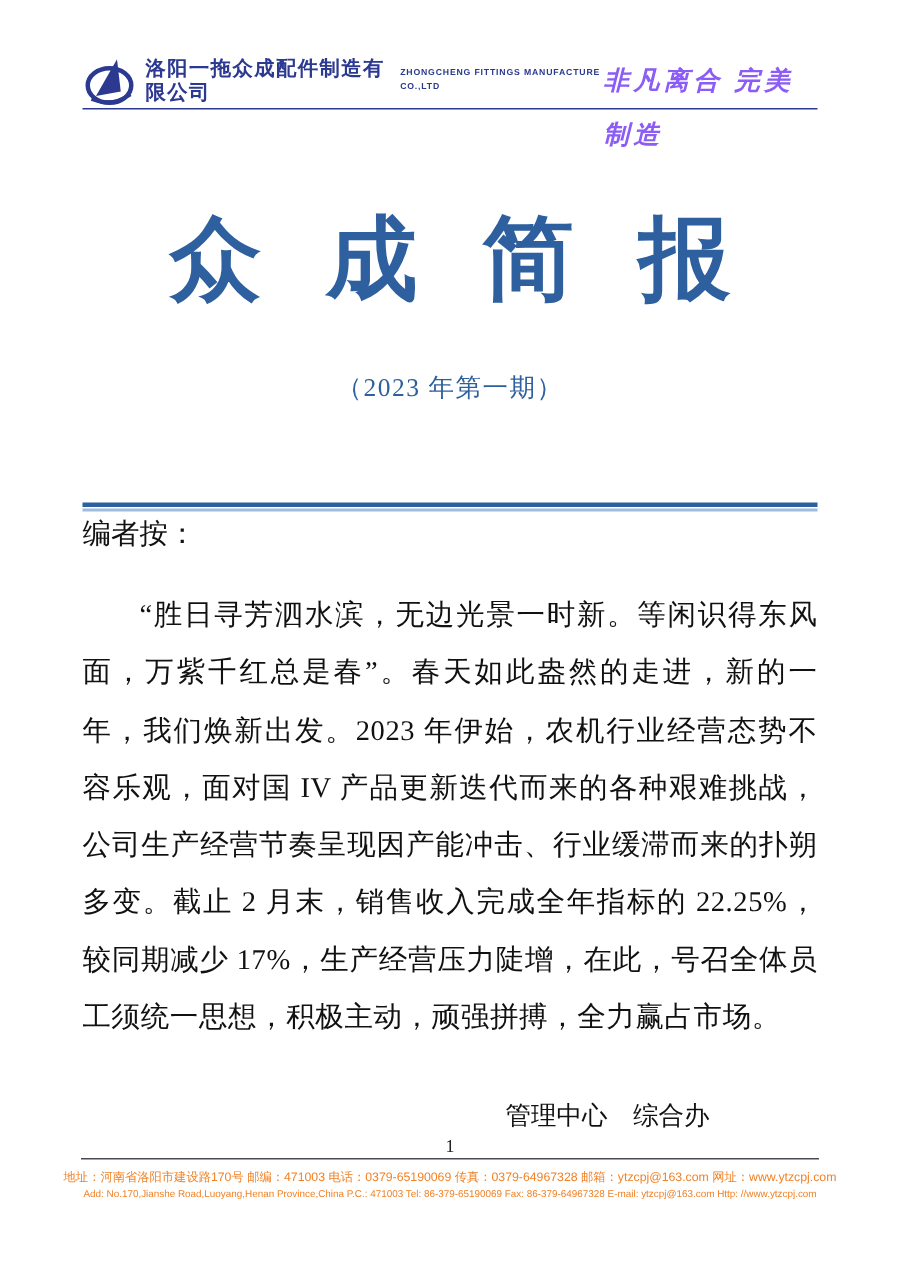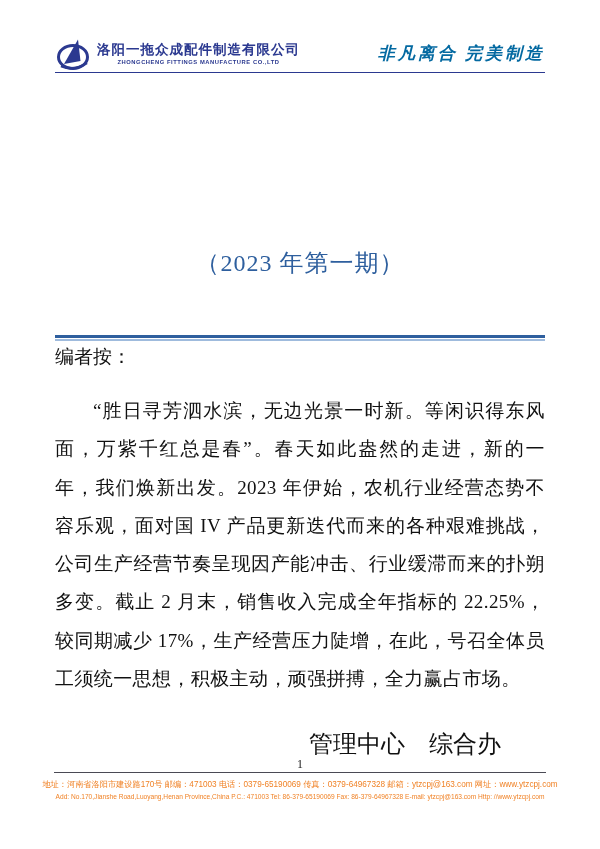--- a/index.html
+++ b/index.html
@@ -12,48 +12,48 @@
   *{margin:0;padding:0;box-sizing:border-box;}
   html,body{background:#ffffff;}
   body{font-family:"Liberation Serif","DejaVu Serif",serif;color:var(--ink);}
   .page{position:relative;width:600px;height:849px;background:#ffffff;overflow:hidden;}
 
   
   .letterhead{position:absolute;top:36px;left:55px;right:55px;height:36px;
     display:flex;justify-content:space-between;align-items:flex-start;}
   .logo{display:flex;align-items:center;gap:6px;}
   .logo-icon{width:36px;height:36px;flex:0 0 auto;}
-  .logo-text{display:flex;flex-direction:column;align-items:center;}
+  .logo-text{display:flex;align-items:center;}
   .company-zh{font-family:"Liberation Sans","DejaVu Sans",sans-serif;
     font-weight:bold;font-size:13.5px;line-height:16px;letter-spacing:1px;color:var(--navy);}
   .company-en{font-family:"Liberation Sans","DejaVu Sans",sans-serif;
     font-weight:bold;font-size:5.8px;line-height:9px;letter-spacing:0.55px;color:var(--navy);}
   .slogan{font-size:17px;line-height:36px;font-weight:bold;font-style:italic;
-    color:#0369a1;letter-spacing:3px;}
+    color:#8b5cf6;letter-spacing:3px;}
   .header-rule{position:absolute;top:72px;left:55px;right:55px;height:0;
     border-top:1.6px solid var(--navy);}
 
   
   .title{position:absolute;top:134px;left:0;right:0;text-align:center;
     font-size:61px;line-height:80px;font-weight:600;color:var(--title-blue);
     letter-spacing:14px;text-indent:14px;}
   .issue{position:absolute;top:247px;left:0;right:0;text-align:center;
-    font-size:24px;color:var(--title-blue);letter-spacing:1px;}
+    font-size:17px;color:var(--title-blue);letter-spacing:1px;}
   .double-rule{position:absolute;top:335px;left:55px;right:55px;}
   .rule-thick{height:3px;background:var(--title-blue);}
   .rule-thin{height:1.6px;background:var(--rule-light);margin-top:1px;}
 
   
   .doc-body{position:absolute;top:342px;left:55px;right:55px;}
   .editor-label{font-size:19px;line-height:30px;}
   .paragraph{margin-top:20px;font-size:19px;line-height:38.3px;
     text-align:justify;text-justify:inter-ideograph;text-indent:2em;
     letter-spacing:0.4px;}
   .signoff{width:220px;margin:26px 30px 0 auto;text-align:center;
-    font-size:24px;line-height:40px;}
+    font-size:17px;line-height:40px;}
 
   
   .footer{position:absolute;left:0;right:0;bottom:0;height:92px;}
   .pagenum{text-align:center;font-size:12px;line-height:14px;color:#222;}
   .footer-rule{margin:1px 54px 0 54px;border-top:1.2px solid #4a4a55;}
   .footer-zh{margin-top:6px;text-align:center;white-space:nowrap;
     font-family:"Liberation Sans","DejaVu Sans",sans-serif;
     font-size:8.2px;line-height:11px;color:var(--footer-orange);}
   .footer-en{margin-top:2px;text-align:center;white-space:nowrap;
     font-family:"Liberation Sans","DejaVu Sans",sans-serif;
@@ -75,20 +75,21 @@
       </span>
       <div class="logo-text">
         <div class="company-zh">洛阳一拖众成配件制造有限公司</div>
         <div class="company-en">ZHONGCHENG FITTINGS MANUFACTURE CO.,LTD</div>
       </div>
     </div>
     <div class="slogan">非凡离合 完美制造</div>
   </header>
   <div class="header-rule"></div>
 
+  <h1 class="title">众 成 简 报</h1>
   <div class="issue">（2023 年第一期）</div>
 
   <div class="double-rule">
     <div class="rule-thick"></div>
     <div class="rule-thin"></div>
   </div>
 
   <main class="doc-body">
     <div class="editor-label">编者按：</div>
     <p class="paragraph">“胜日寻芳泗水滨，无边光景一时新。等闲识得东风面，万紫千红总是春”。春天如此盎然的走进，新的一年，我们焕新出发。2023 年伊始，农机行业经营态势不容乐观，面对国 IV 产品更新迭代而来的各种艰难挑战，公司生产经营节奏呈现因产能冲击、行业缓滞而来的扑朔多变。截止 2 月末，销售收入完成全年指标的 22.25%，较同期减少 17%，生产经营压力陡增，在此，号召全体员工须统一思想，积极主动，顽强拼搏，全力赢占市场。</p>

